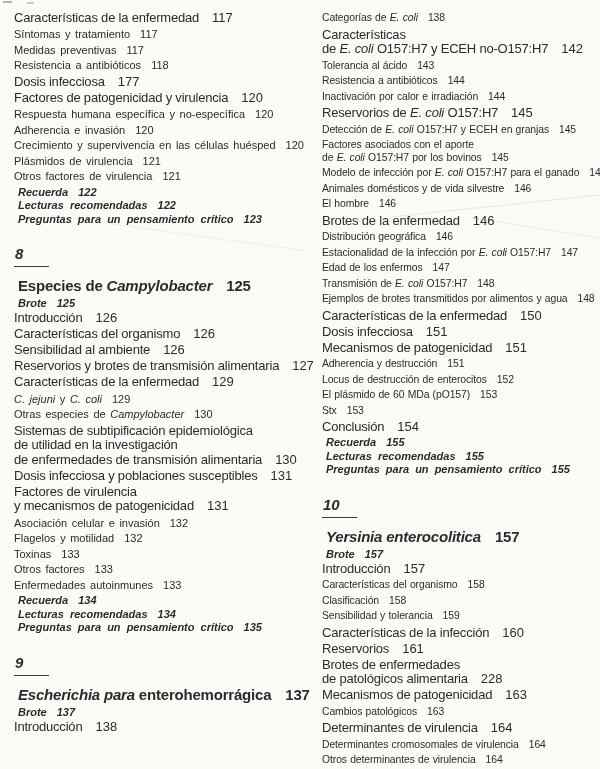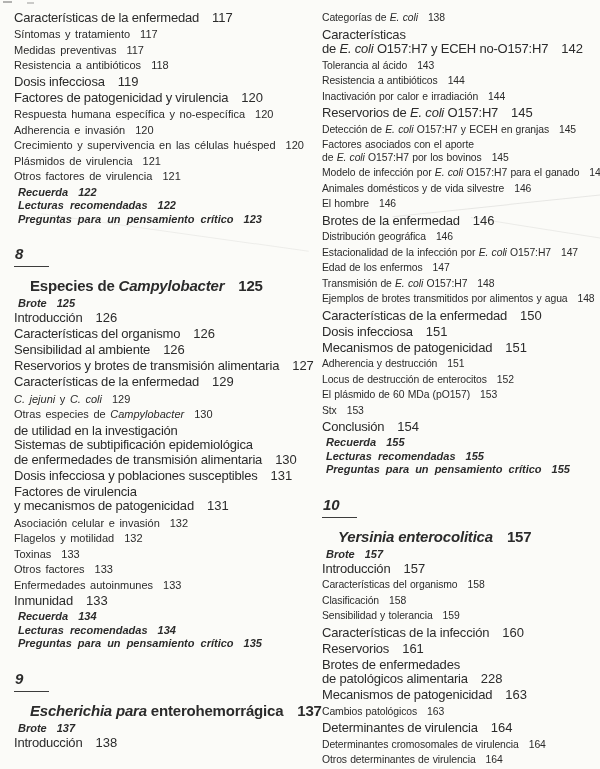--- a/index.html
+++ b/index.html
@@ -37,21 +37,21 @@
   
   .sp { font-weight:bold; font-style:italic; font-size:11px; margin:1px 4px; word-spacing:3px; }
   .sp .ln { line-height:12.5px; }
   .sp .pg { margin-left:10px; }
 
   
   .num { margin-top:20px; margin-bottom:10px; font-weight:bold; font-style:italic; font-size:15px; }
   .num .ln { display:inline-block; border-bottom:1.7px solid #3c3c3c; padding:0 0 4px 1px; min-width:34px; line-height:17px; }
 
   
-  .title { font-weight:bold; font-size:15px; letter-spacing:-0.2px; margin:0 0 3px 16px; }
+  .title { font-weight:bold; font-size:15px; letter-spacing:-0.2px; margin:0 0 3px 4px; }
   .title .ln { line-height:17px; }
   .title .pg { margin-left:14px; }
 
   
   .artifact { position:absolute; background:rgba(110,110,110,0.14); pointer-events:none; }
   .a1 { left:392px; top:205px; width:215px; height:1px; transform:rotate(-6deg); }
   .a2 { left:40px;  top:232px; width:270px; height:1px; transform:rotate(8deg); opacity:.7; }
   .a3 { left:470px; top:228px; width:140px; height:1px; transform:rotate(9deg); opacity:.8; }
   .a4 { left:3px;   top:1px;   width:9px;  height:2px; background:rgba(90,90,90,0.45); }
   .a5 { left:27px;  top:2px;   width:7px;  height:2px; background:rgba(90,90,90,0.3); }
@@ -73,21 +73,21 @@
       <div class="row l2">
         <span class="ln"><span>Síntomas y tratamiento</span><span class="pg">117</span></span>
       </div>
       <div class="row l2">
         <span class="ln"><span>Medidas preventivas</span><span class="pg">117</span></span>
       </div>
       <div class="row l2">
         <span class="ln"><span>Resistencia a antibióticos</span><span class="pg">118</span></span>
       </div>
       <div class="row l1">
-        <span class="ln"><span>Dosis infecciosa</span><span class="pg">119</span></span>
+        <span class="ln"><span>Dosis infecciosa</span><span class="pg">177</span></span>
       </div>
       <div class="row l1">
         <span class="ln"><span>Factores de patogenicidad y virulencia</span><span class="pg">120</span></span>
       </div>
       <div class="row l2">
         <span class="ln"><span>Respuesta humana específica y no-específica</span><span class="pg">120</span></span>
       </div>
       <div class="row l2">
         <span class="ln"><span>Adherencia e invasión</span><span class="pg">120</span></span>
       </div>
@@ -131,22 +131,22 @@
       <div class="row l1">
         <span class="ln"><span>Características de la enfermedad</span><span class="pg">129</span></span>
       </div>
       <div class="row l2">
         <span class="ln"><span class="it">C. jejuni</span><span> y </span><span class="it">C. coli</span><span class="pg">129</span></span>
       </div>
       <div class="row l2">
         <span class="ln"><span>Otras especies de </span><span class="it">Campylobacter</span><span class="pg">130</span></span>
       </div>
       <div class="row l1">
+        <span class="ln"><span>Sistemas de subtipificación epidemiológica</span></span>
         <span class="ln"><span>de utilidad en la investigación</span></span>
-        <span class="ln"><span>Sistemas de subtipificación epidemiológica</span></span>
         <span class="ln"><span>de enfermedades de transmisión alimentaria</span><span class="pg">130</span></span>
       </div>
       <div class="row l1">
         <span class="ln"><span>Dosis infecciosa y poblaciones susceptibles</span><span class="pg">131</span></span>
       </div>
       <div class="row l1">
         <span class="ln"><span>Factores de virulencia</span></span>
         <span class="ln"><span>y mecanismos de patogenicidad</span><span class="pg">131</span></span>
       </div>
       <div class="row l2">
@@ -156,23 +156,20 @@
         <span class="ln"><span>Flagelos y motilidad</span><span class="pg">132</span></span>
       </div>
       <div class="row l2">
         <span class="ln"><span>Toxinas</span><span class="pg">133</span></span>
       </div>
       <div class="row l2">
         <span class="ln"><span>Otros factores</span><span class="pg">133</span></span>
       </div>
       <div class="row l2">
         <span class="ln"><span>Enfermedades autoinmunes</span><span class="pg">133</span></span>
-      </div>
-      <div class="row l1">
-        <span class="ln"><span>Inmunidad</span><span class="pg">133</span></span>
       </div>
       <div class="row sp">
         <span class="ln"><span>Recuerda</span><span class="pg">134</span></span>
       </div>
       <div class="row sp">
         <span class="ln"><span>Lecturas recomendadas</span><span class="pg">134</span></span>
       </div>
       <div class="row sp">
         <span class="ln"><span>Preguntas para un pensamiento crítico</span><span class="pg">135</span></span>
       </div>

